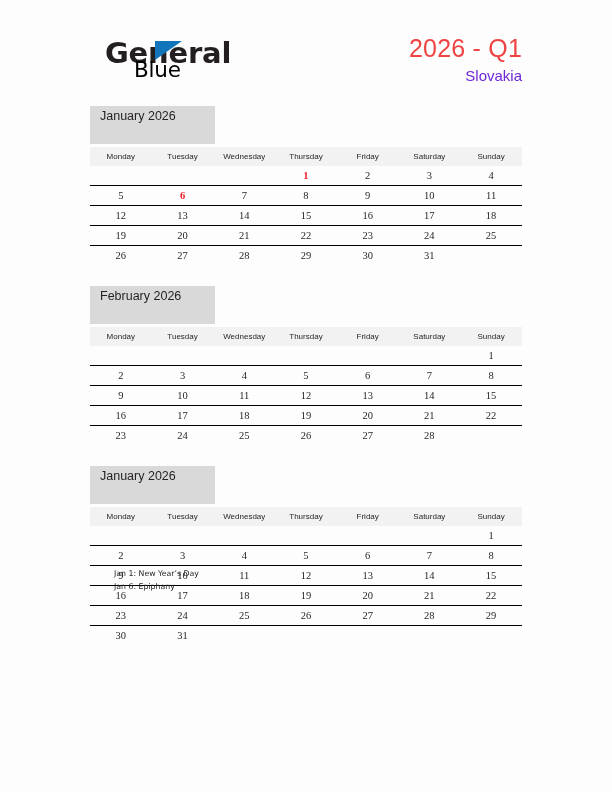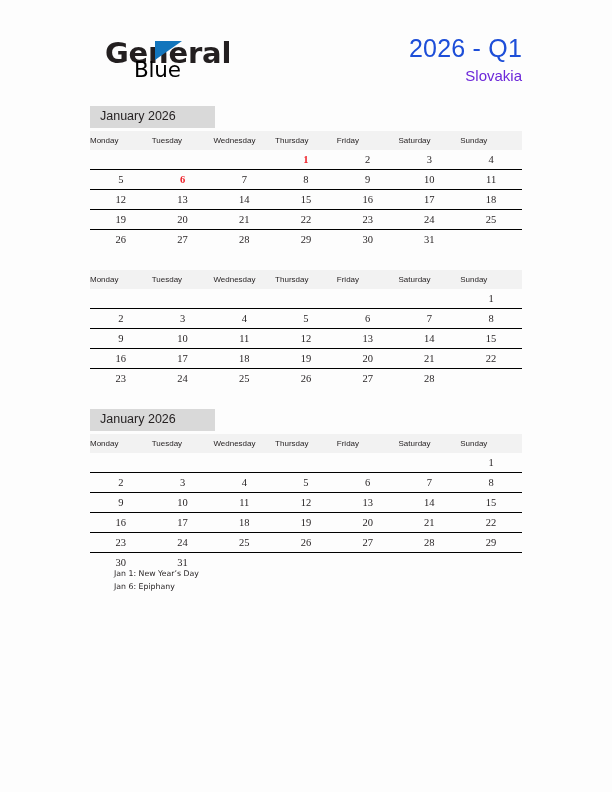--- a/index.html
+++ b/index.html
@@ -63,21 +63,21 @@
 
   .title-block {
     position: absolute;
     right: 90px;
     top: 34px;
     text-align: right;
   }
   .title-main {
     font-size: 25px;
     font-weight: 400;
-    color: #1d4ed8;
+    color: #ef4444;
     line-height: 28px;
     letter-spacing: 0.2px;
   }
   .title-sub {
     font-size: 15px;
     font-weight: 400;
     color: #6d28d9;
     line-height: 22px;
     margin-top: 3px;
   }
@@ -91,36 +91,36 @@
   }
   .month-block {
     width: 432px;
     margin-bottom: 21px;
   }
   .month-title {
     display: inline-block;
     background: #d9d9d9;
     color: #231f20;
     font-size: 12.5px;
-    padding: 4px 10px 5px 10px;
+    padding: 4px 10px 21px 10px;
     min-width: 105px;
     line-height: 13px;
   }
   table.cal {
     width: 432px;
     border-collapse: collapse;
     table-layout: fixed;
     margin-top: 3px;
   }
   table.cal th {
     background: #f2f2f2;
     font-size: 8px;
     font-weight: 400;
     color: #231f20;
-    text-align: left;
+    text-align: center;
     padding: 5px 0 5px 0;
     border: none;
   }
   table.cal td {
     font-size: 10.5px;
     font-family: "Liberation Serif", serif;
     text-align: center;
     color: #231f20;
     height: 16px;
     padding: 1px 0 2px 0;
@@ -224,21 +224,21 @@
             <td>26</td>
             <td>27</td>
             <td>28</td>
             <td>29</td>
             <td>30</td>
             <td>31</td>
             <td class="empty"></td>
           </tr>
         </tbody>
       </table></div>
-    <div class="month-block"><table class="cal">
+    <div class="month-block"><div class="month-title">February 2026</div><table class="cal">
         <thead>
           <tr>
             <th>Monday</th>
             <th>Tuesday</th>
             <th>Wednesday</th>
             <th>Thursday</th>
             <th>Friday</th>
             <th>Saturday</th>
             <th>Sunday</th>
           </tr>

